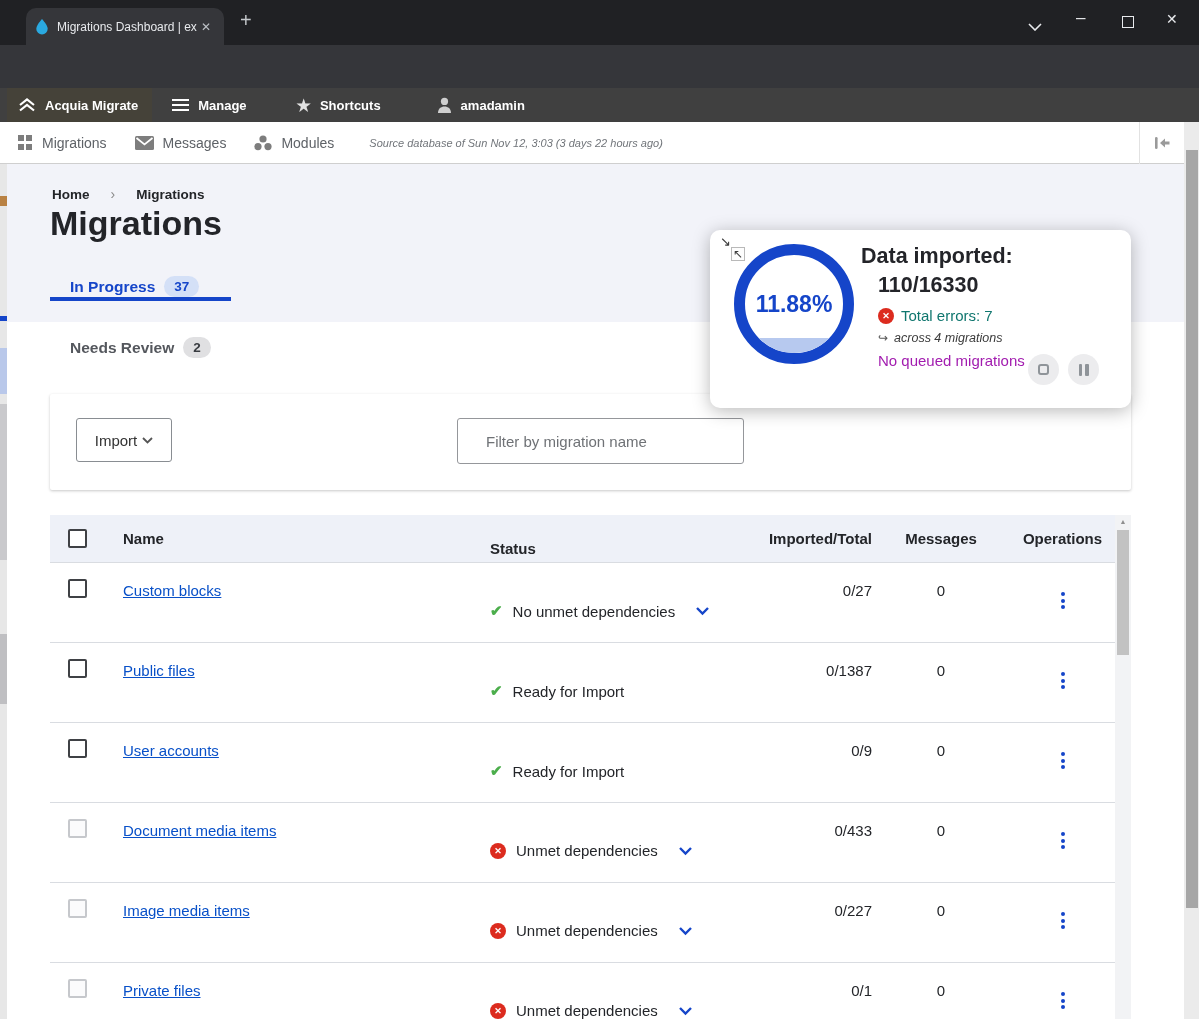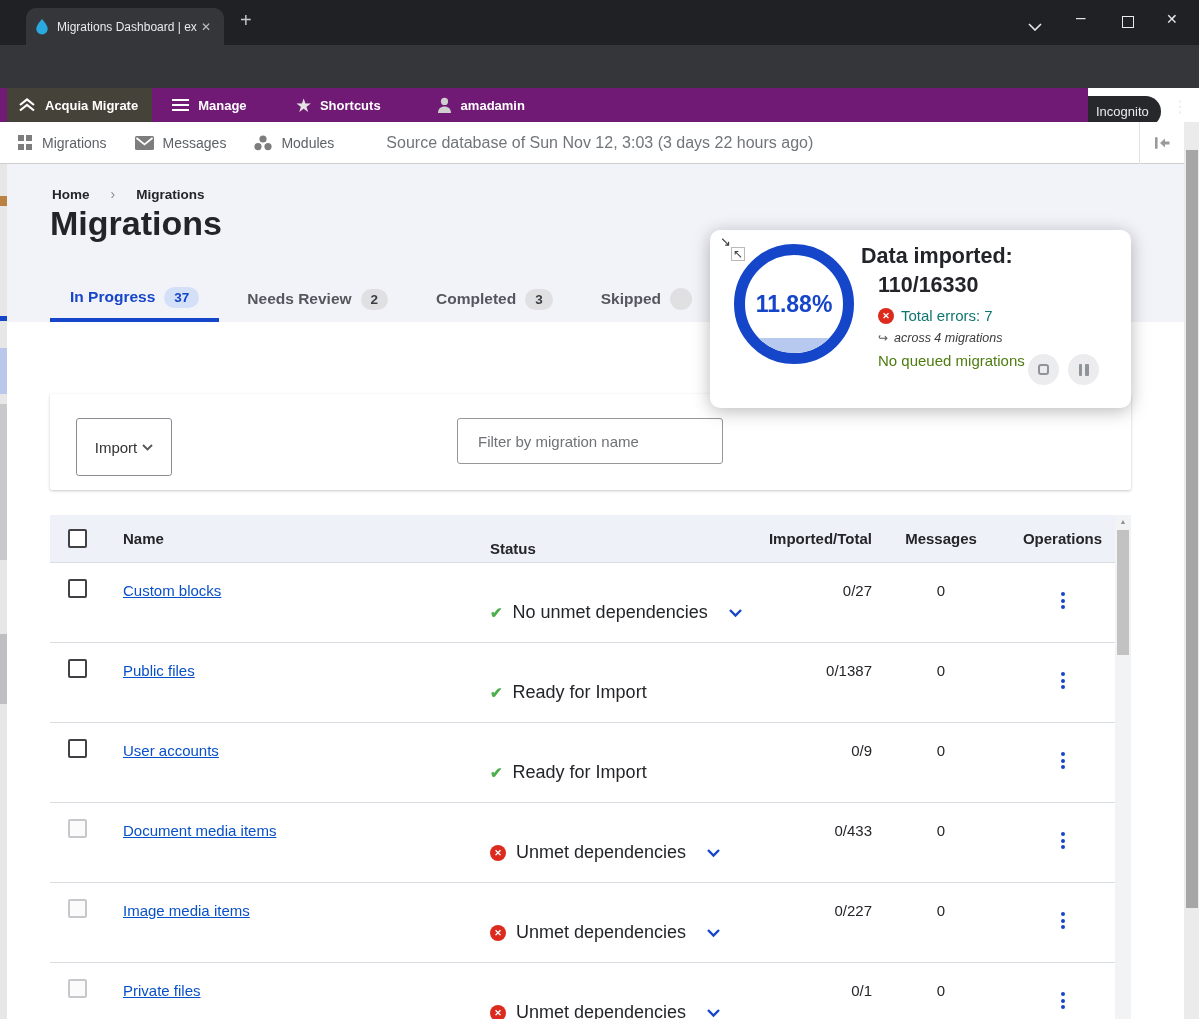--- a/index.html
+++ b/index.html
@@ -33,39 +33,39 @@
   .url-star { position:absolute; left:994px; top:52px; font-size:17px; color:#c4c7cb; }
   .sidepanel { position:absolute; left:1036px; top:55px; }
   .incog { position:absolute; left:1061px; top:51px; height:31px; border-radius:16px; background:#27282b;
            display:flex; align-items:center; padding:0 12px 0 4px; gap:8px; }
   .incog-circle { width:23px; height:23px; border-radius:50%; background:#e8eaed; display:flex;
                   align-items:center; justify-content:center; }
   .incog-label { font-size:13px; color:#e8eaed; }
   .browser-kebab { position:absolute; left:1172px; top:52px; font-size:16px; color:#e8eaed; }
 
   
-  .toolbar1 { position:absolute; left:0; top:88px; width:1088px; height:34px; background:#701a75;
+  .toolbar1 { position:absolute; left:0; top:88px; width:1199px; height:34px; background:#404040;
               display:flex; align-items:center; }
   .tb1-item { display:flex; align-items:center; gap:9px; height:34px; padding:0 12px;
               color:#fff; font-size:13px; font-weight:bold; }
   .tb1-acquia { margin-left:7px; background:#454239; padding:0 14px 0 11px; }
   .tb1-manage { margin-left:8px; }
   .tb1-short { margin-left:26px; }
   .tb1-user { margin-left:32px; }
   .hamburger div { width:17px; height:2.6px; background:#fff; margin:2.4px 0; }
   .tb1-star { color:#e3e3e3; font-size:16px; }
 
   .toolbar2 { position:absolute; left:0; top:122px; width:1199px; height:42px; background:#fff;
               border-bottom:1px solid #cfcfcf; box-shadow:0 2px 3px rgba(0,0,0,.08);
               display:flex; align-items:center; }
   .tb2-item { display:flex; align-items:center; gap:9px; font-size:14px; color:#5e6267; }
   .tb2-mig { margin-left:18px; }
   .tb2-msg { margin-left:28px; }
   .tb2-mod { margin-left:28px; }
-  .tb2-note { margin-left:52px; font-size:16px; color:#71757a; }
+  .tb2-note { margin-left:35px; font-size:11px; font-style:italic; color:#71757a; }
   .grid-ic { display:flex; flex-wrap:wrap; width:15px; height:15px; gap:2px; }
   .grid-ic div { width:6px; height:6px; background:#7d7d7d; }
   .tb2-collapse { position:absolute; left:1139px; top:0; width:45px; height:42px;
                   border-left:1px solid #e2e2e2; display:flex; align-items:center; justify-content:center; }
 
   
   .sliver { position:absolute; left:0; top:164px; width:7px; height:855px; background:#e7e7e7; }
   .sliver div { position:absolute; left:0; width:7px; }
   .fr1 { top:32px; height:10px; background:#b98142; }
   .fr2 { top:152px; height:5px; background:#1545c9; }
@@ -73,21 +73,21 @@
   .fr4 { top:240px; height:156px; background:#c9c9cc; }
   .fr5 { top:470px; height:70px; background:#bfbfc2; }
 
   
   .band { position:absolute; left:7px; top:164px; width:1177px; height:158px; background:#f2f3f9; }
   .breadcrumb { position:absolute; left:52px; top:186px; display:flex; gap:21px; align-items:center;
                 font-size:13.5px; font-weight:bold; color:#232529; }
   .bc-sep { color:#8a8a8a; font-weight:normal; font-size:14px; }
   .page-title { position:absolute; left:50px; top:204px; font-size:34px; font-weight:bold; color:#232429; }
 
-  .tabs { position:absolute; left:50px; top:276px; height:46px; display:flex; gap:8px; }
+  .tabs { position:absolute; left:50px; top:276px; height:46px; display:flex; gap:36px;flex-direction:column; }
   .tabitem { display:flex; align-items:center; padding:0 20px; font-size:15.5px; font-weight:bold;
              color:#54575d; height:46px; }
   .tabitem.active { color:#1545c9; border-bottom:4px solid #1545c9; }
   .badge { margin-left:9px; font-size:13.5px; font-weight:bold; padding:3px 10px; border-radius:12px;
            background:#e0e0e2; color:#3a3d42; }
   .tabitem.active .badge { background:#d4e0f7; color:#1545c9; }
   .badge.empty { width:22px; height:22px; padding:0; }
 
   
   .popup { position:absolute; left:710px; top:230px; width:421px; height:178px; background:#fff;
@@ -103,40 +103,40 @@
          font-size:23px; font-weight:bold; color:#1545c9; }
   .ov-line1 { position:absolute; left:151px; top:14px; font-size:21.5px; font-weight:bold; color:#232429; }
   .ov-line2 { position:absolute; left:168px; top:43px; font-size:21.5px; font-weight:bold; color:#232429; }
   .ov-err { position:absolute; left:168px; top:77px; display:flex; align-items:center; gap:7px; }
   .err-ic { width:16px; height:16px; border-radius:50%; background:#dc2b1e; color:#fff; font-size:9px;
             font-weight:bold; display:flex; align-items:center; justify-content:center; flex:0 0 16px; }
   .ov-errlink { font-size:15px; color:#0f766e; }
   .ov-across { position:absolute; left:168px; top:101px; display:flex; gap:6px; align-items:center;
                font-size:12.5px; font-style:italic; color:#3a3a3a; }
   .hook { font-style:normal; font-size:12px; color:#555; }
-  .ov-queue { position:absolute; left:168px; top:122px; font-size:15px; color:#4d7c0f; }
+  .ov-queue { position:absolute; left:168px; top:122px; font-size:15px; color:#a21caf; }
   .circbtn { position:absolute; top:124px; width:31px; height:31px; border-radius:50%; background:#ececee;
              display:flex; align-items:center; justify-content:center; }
   .btn-stop { left:318px; }
   .btn-pause { left:358px; display:flex; gap:3px; }
   .stop-sq { width:11px; height:11px; border:2.5px solid #8f9499; border-radius:3px; }
   .pause-bar { width:3.5px; height:12px; background:#8f9499; border-radius:1px; }
 
   
   .controlscard { position:absolute; left:50px; top:394px; width:1081px; height:96px; background:#fff;
                   border-radius:2px; box-shadow:0 1px 3px rgba(0,0,0,.22); }
-  .import-btn { position:absolute; left:26px; top:24px; width:96px; height:58px; background:#fff;
+  .import-btn { position:absolute; left:26px; top:24px; width:96px; height:44px; background:#fff;
                 border:1px solid #898d92; border-radius:3px; display:flex; align-items:center;
                 justify-content:center; gap:5px; font-size:15px; color:#333; }
   .sel-btn { position:absolute; left:130px; top:24px; width:222px; height:46px; background:#d0d3d8;
              border:none; border-radius:3px; font-size:15px; font-weight:bold; color:#82868c;
              display:flex; align-items:center; justify-content:center;
              font-family:"Liberation Sans", sans-serif; }
-  .filter-input { position:absolute; left:407px; top:24px; width:266px; height:46px;
-                  border:1px solid #95979b; border-radius:3px; padding-left:20px; font-size:15px;
+  .filter-input { position:absolute; left:407px; top:24px; width:287px; height:46px;
+                  border:1px solid #95979b; border-radius:3px; padding-left:28px; font-size:15px;
                   color:#333; font-family:"Liberation Sans", sans-serif; }
   .filter-input::placeholder { color:#6f7276; }
 
   
   .mtable { position:absolute; left:50px; top:515px; width:1081px; height:616px; overflow:hidden; }
   .thead { height:47px; background:#eef1f8; display:flex; align-items:center; font-size:15px;
            font-weight:bold; color:#232529; }
   .c0 { width:56px; padding-left:18px; }
   .c1 { width:360px; padding-left:17px; }
   .c2 { width:284px; padding-left:24px; display:flex; align-items:center;margin-top:20px; }
@@ -144,21 +144,21 @@
   .c4 { width:138px; text-align:center; }
   .c5 { width:105px; text-align:center; }
   .trow { height:80px; border-top:1px solid #d9dce1; display:flex; align-items:flex-start; }
   .trow > div { padding-top:19px; }
   .trow .c0 { padding-top:16px; }
   .cbx { width:19px; height:19px; border:2px solid #3f4145; border-radius:2px; background:#fff; }
   .cbx.dis { border-color:#c6c8cc; background:#fbfbfc; }
   .mig-link { font-size:15px; color:#0850c8; text-decoration:underline; }
   .st-ic-ok { color:#4cae4c; font-size:15px; font-weight:bold; margin-right:10px; }
   .st-ic-err { margin-right:10px; }
-  .st-txt { font-size:18px; color:#232529; }
+  .st-txt { font-size:15px; color:#232529; }
   .st-chev { margin-left:20px; display:inline-flex; }
   .val { font-size:15px; color:#232529; }
   .opsdots { display:inline-flex; flex-direction:column; gap:2.5px; align-items:center; }
   .opsdots div { width:4px; height:4px; border-radius:50%; background:#1545c9; }
 
   
   .tbl-scroll { position:absolute; right:0; top:0; bottom:0; width:16px; background:#f2f3f5; z-index:5; }
   .tbl-up { position:absolute; top:3px; left:0; width:16px; text-align:center; font-size:7px; color:#8f8f8f; }
   .tbl-thumb { position:absolute; top:15px; left:2px; width:12px; height:125px; background:#c2c2c2; }
   .page-scroll { position:absolute; left:1184px; top:122px; width:15px; height:897px; background:#ebebeb;

